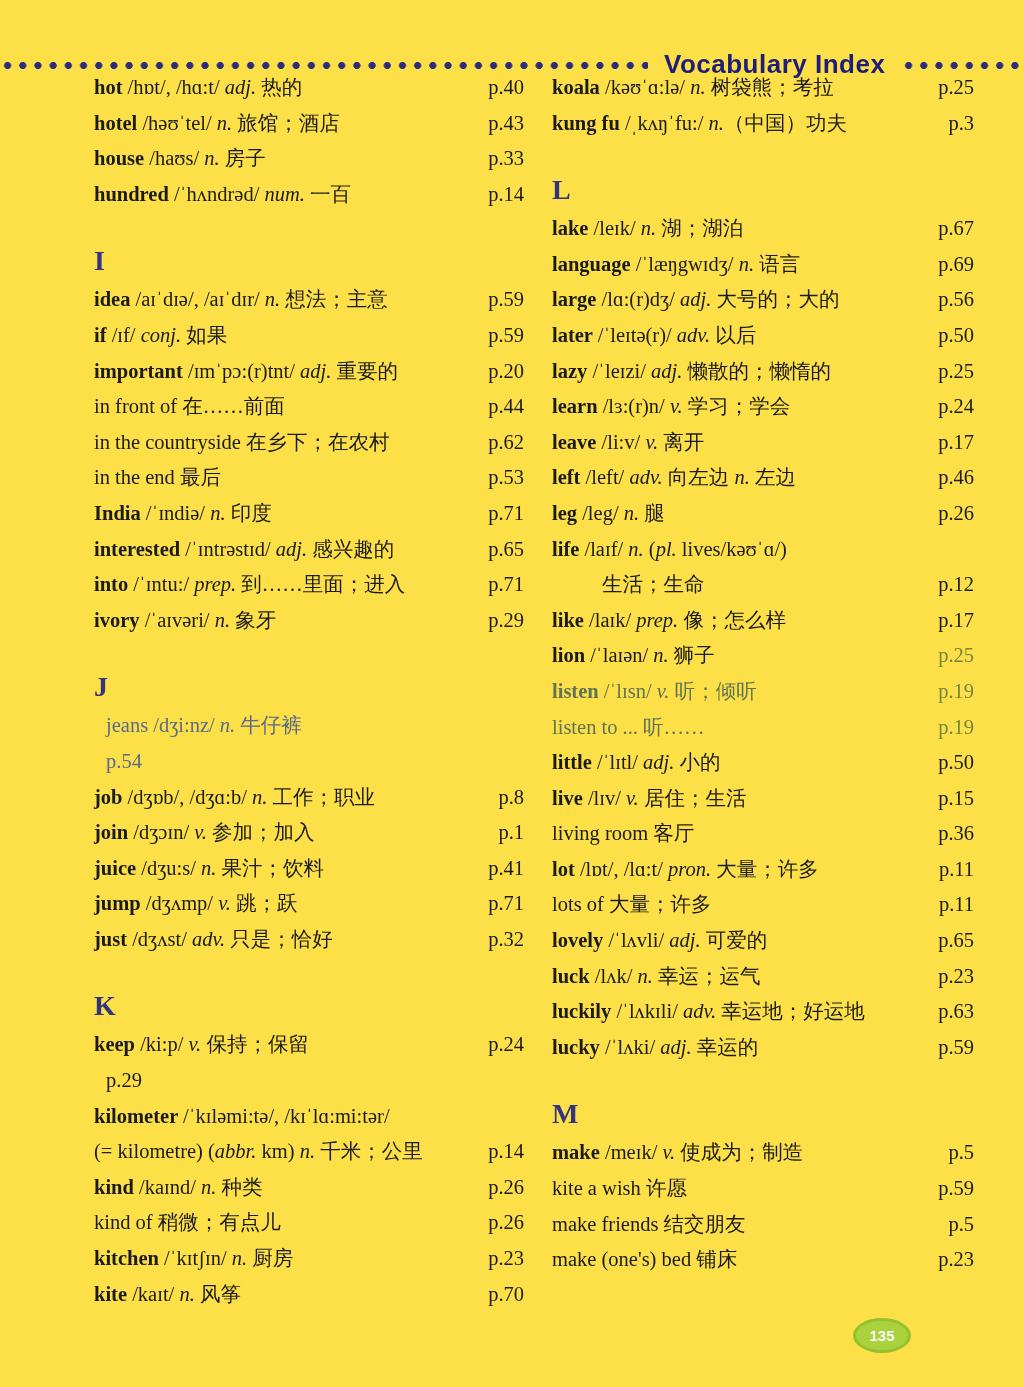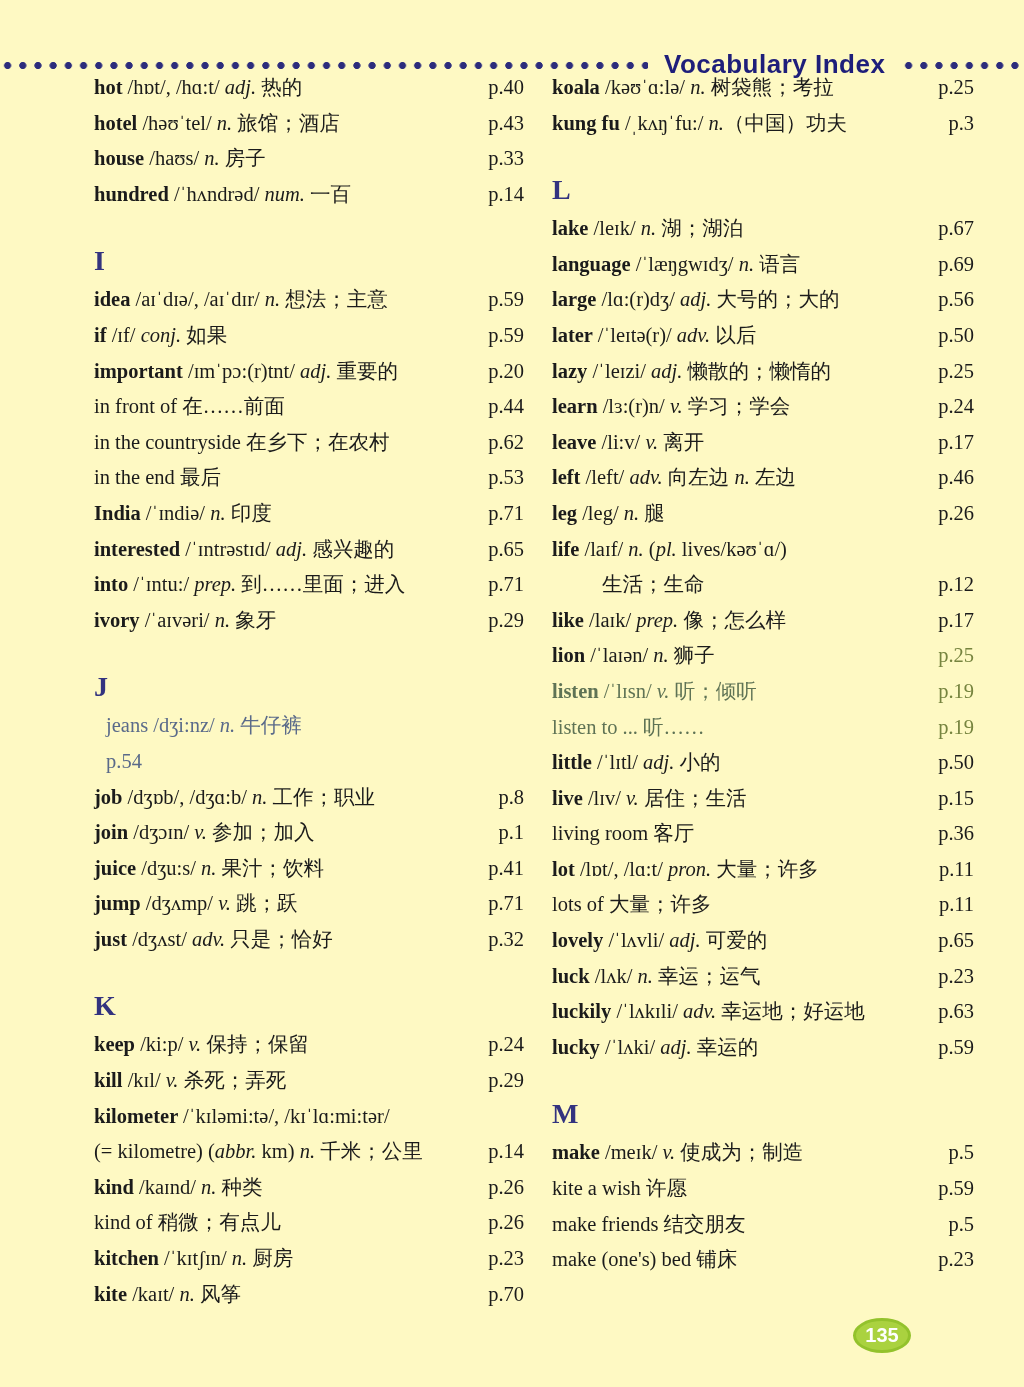--- a/index.html
+++ b/index.html
@@ -1,19 +1,19 @@
 <!DOCTYPE html>
 <html><head>
 <meta charset="utf-8">
 <style>
   html,body{margin:0;padding:0;background:#e8e8e8;}
   .page{
     position:relative;
     width:1024px;height:1387px;
-    background:#fef9c3;
+    background:#fde047;
     overflow:hidden;
     font-family:"Liberation Serif", serif;
     color:#1b1b1b;
   }
   
   .header-row{
     position:absolute;top:44px;left:0;right:0;
     height:40px;
     display:flex;align-items:center;
   }
@@ -68,21 +68,21 @@
     left:853px;top:1318px;
     width:58px;height:35px;
     background:#aad23f;
     border:3px solid #93c22c;
     border-radius:50%;
     box-sizing:border-box;
     display:flex;align-items:center;justify-content:center;
     color:#ffffff;
     font-family:"Liberation Sans", sans-serif;
     font-weight:bold;
-    font-size:20px;
+    font-size:15px;
   }
 </style>
 </head>
 <body>
 
 <div class="page">
 
   <div class="header-row">
     <div class="dotline left"></div>
     <div class="header-title">Vocabulary Index</div>
@@ -171,21 +171,20 @@
       <div class="row">
         <span class="entry-text"><span class="seg-b">just </span><span>/dʒʌst/ </span><span class="seg-i">adv.</span><span> 只是；恰好</span></span>
         <span class="page-num">p.32</span>
       </div>
       <div class="letter">K</div>
       <div class="row">
         <span class="entry-text"><span class="seg-b">keep </span><span>/ki:p/ </span><span class="seg-i">v.</span><span> 保持；保留</span></span>
         <span class="page-num">p.24</span>
       </div>
       <div class="row">
-        <span class="entry-text"><span class="seg-b">kill </span><span>/kɪl/ </span><span class="seg-i">v.</span><span> 杀死；弄死</span></span>
         <span class="page-num">p.29</span>
       </div>
       <div class="row">
         <span class="entry-text"><span class="seg-b">kilometer </span><span>/ˈkɪləmi:tə/, /kɪˈlɑ:mi:tər/</span></span>
         <span class="page-num"></span>
       </div>
       <div class="row">
         <span class="entry-text"><span>(= kilometre) (</span><span class="seg-i">abbr.</span><span> km) </span><span class="seg-i">n.</span><span> 千米；公里</span></span>
         <span class="page-num">p.14</span>
       </div>

